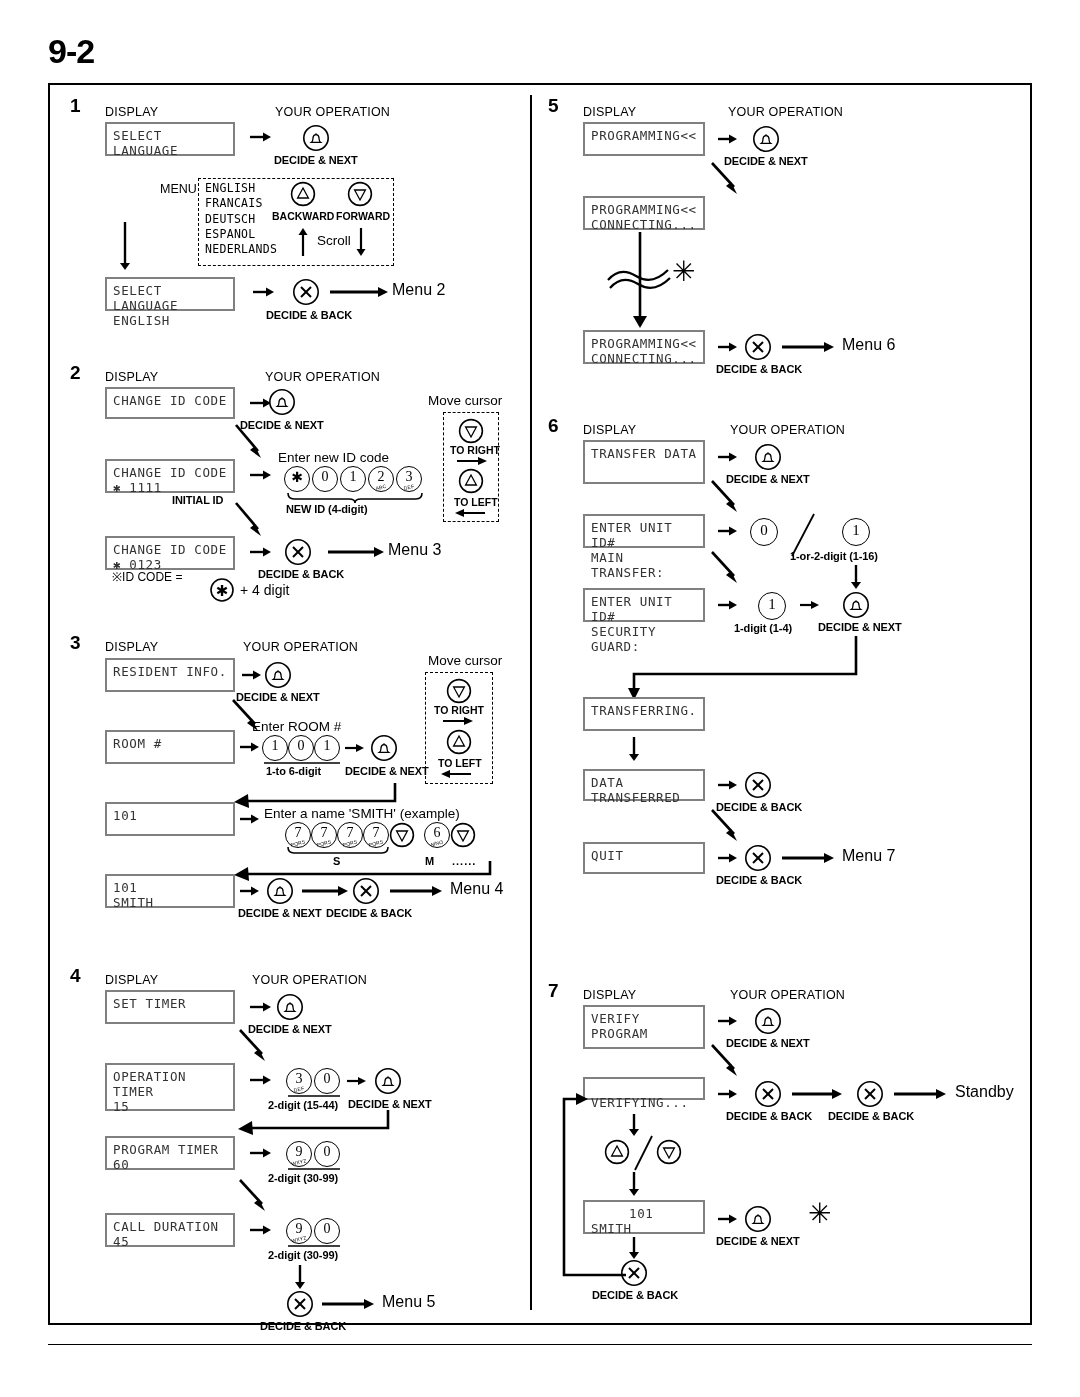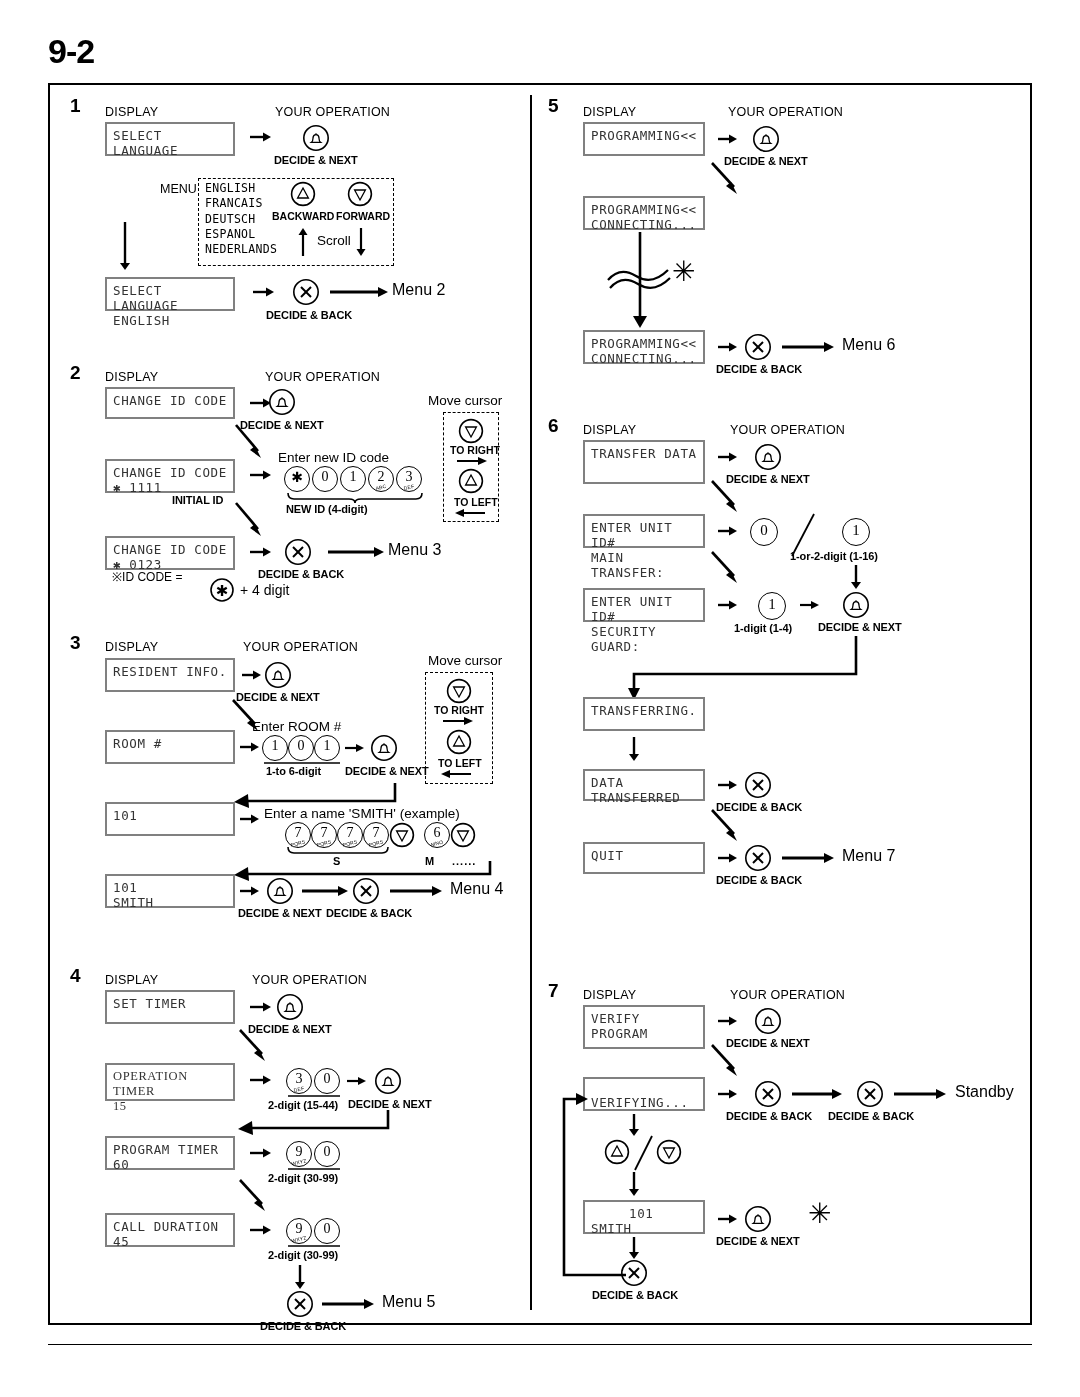--- a/index.html
+++ b/index.html
@@ -476,21 +476,21 @@
       <line x1="14" y1="9.3" x2="14" y2="10.5" stroke="#000" stroke-width="1.2"></line>
     </svg>
   </div>
   <div class="abs blabel" style="left:248px;top:1023px;">DECIDE &amp; NEXT</div>
 
   <svg class="ar" style="left:240px;top:1030px;" width="30" height="32">
     <line x1="0" y1="0" x2="22" y2="24" stroke="#000" stroke-width="2.6"></line>
     <polygon points="14,23 25,31 19,19" fill="#000"></polygon>
   </svg>
 
-  <div class="abs lcd" style="left:105px;top:1063px;width:130px;height:38px;font-family:Liberation Serif, serif;">
+  <div class="abs lcd" style="left:105px;top:1063px;width:130px;height:48px;">
     <span>OPERATION TIMER</span>
     <span class="l2">15</span>
   </div>
   <svg class="ar" style="left:250px;top:1073px;" width="22" height="14">
     <line x1="0" y1="7" x2="14" y2="7" stroke="#000" stroke-width="2.4"></line>
     <polygon points="13,2.5 21,7 13,11.5" fill="#000"></polygon>
   </svg>
   <div class="key k26" style="left:286px;top:1068px;">
     <span class="digit">3</span>
     <span class="sub">DEF</span>
@@ -796,21 +796,21 @@
       <line x1="14" y1="9.3" x2="14" y2="10.5" stroke="#000" stroke-width="1.2"></line>
     </svg>
   </div>
   <div class="abs blabel" style="left:726px;top:1037px;">DECIDE &amp; NEXT</div>
 
   <svg class="ar" style="left:712px;top:1045px;" width="30" height="32">
     <line x1="0" y1="0" x2="22" y2="24" stroke="#000" stroke-width="2.6"></line>
     <polygon points="14,23 25,31 19,19" fill="#000"></polygon>
   </svg>
 
-  <div class="abs lcd" style="left:583px;top:1077px;width:122px;height:34px;padding-top:16px;">
+  <div class="abs lcd" style="left:583px;top:1077px;width:122px;height:23px;padding-top:16px;">
     <span>VERIFYING...</span>
   </div>
   <svg class="ar" style="left:718px;top:1087px;" width="20" height="14">
     <line x1="0" y1="7" x2="12" y2="7" stroke="#000" stroke-width="2.4"></line>
     <polygon points="11,2.5 19,7 11,11.5" fill="#000"></polygon>
   </svg>
   <div class="abs" style="left:754px;top:1080px;">
     <svg width="28" height="28">
       <circle cx="14" cy="14" r="12.2" fill="#fff" stroke="#000" stroke-width="1.6"></circle>
       <line x1="9" y1="9" x2="19" y2="19" stroke="#000" stroke-width="2"></line>

